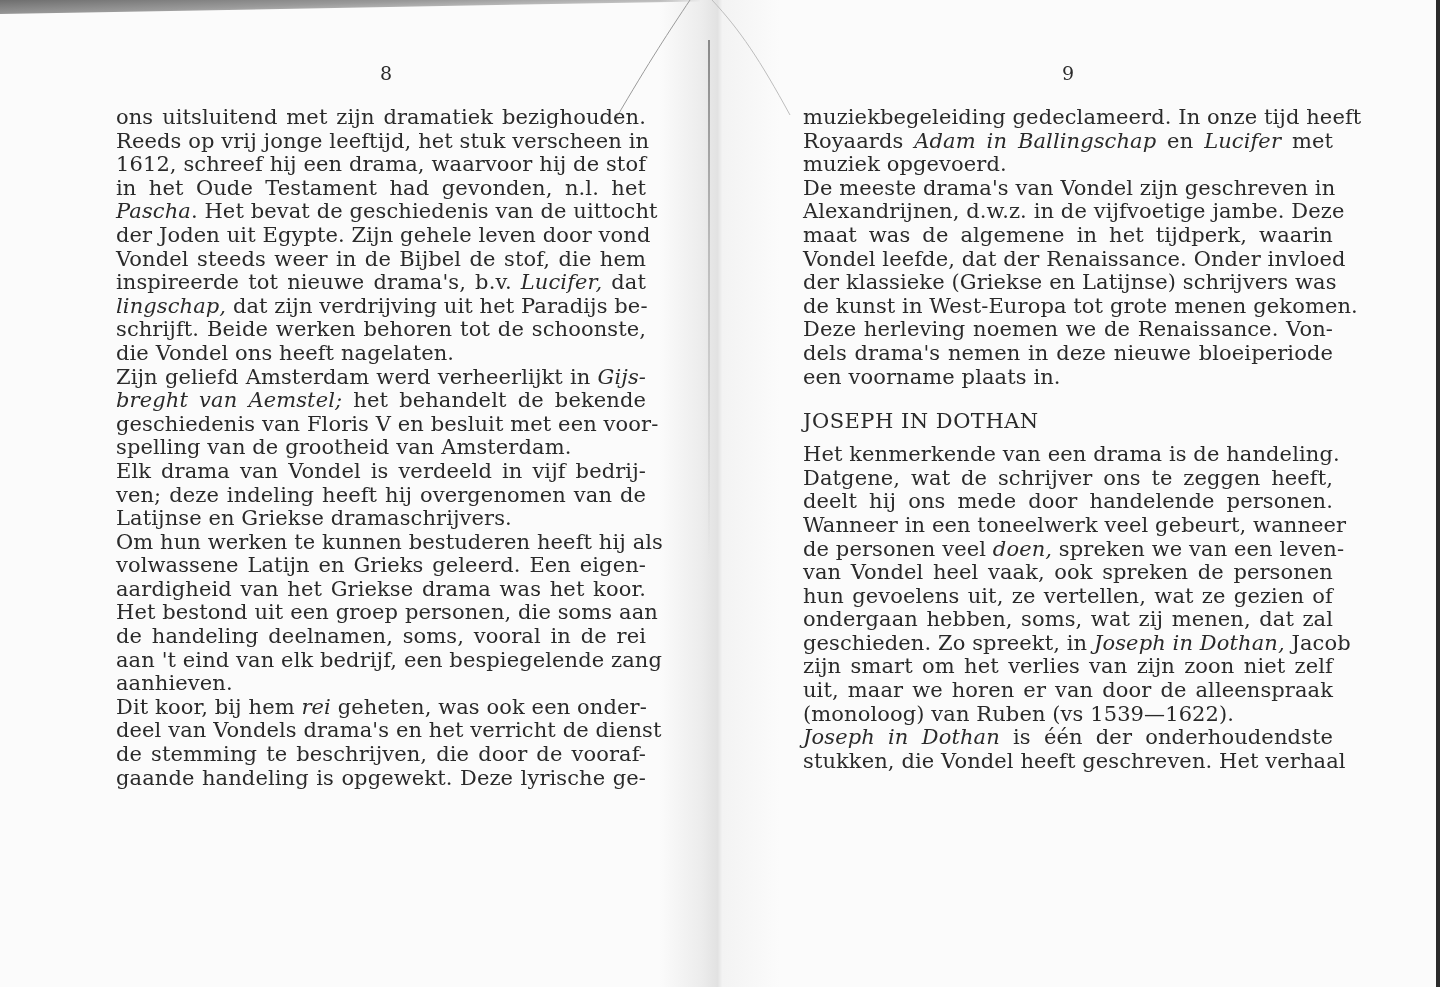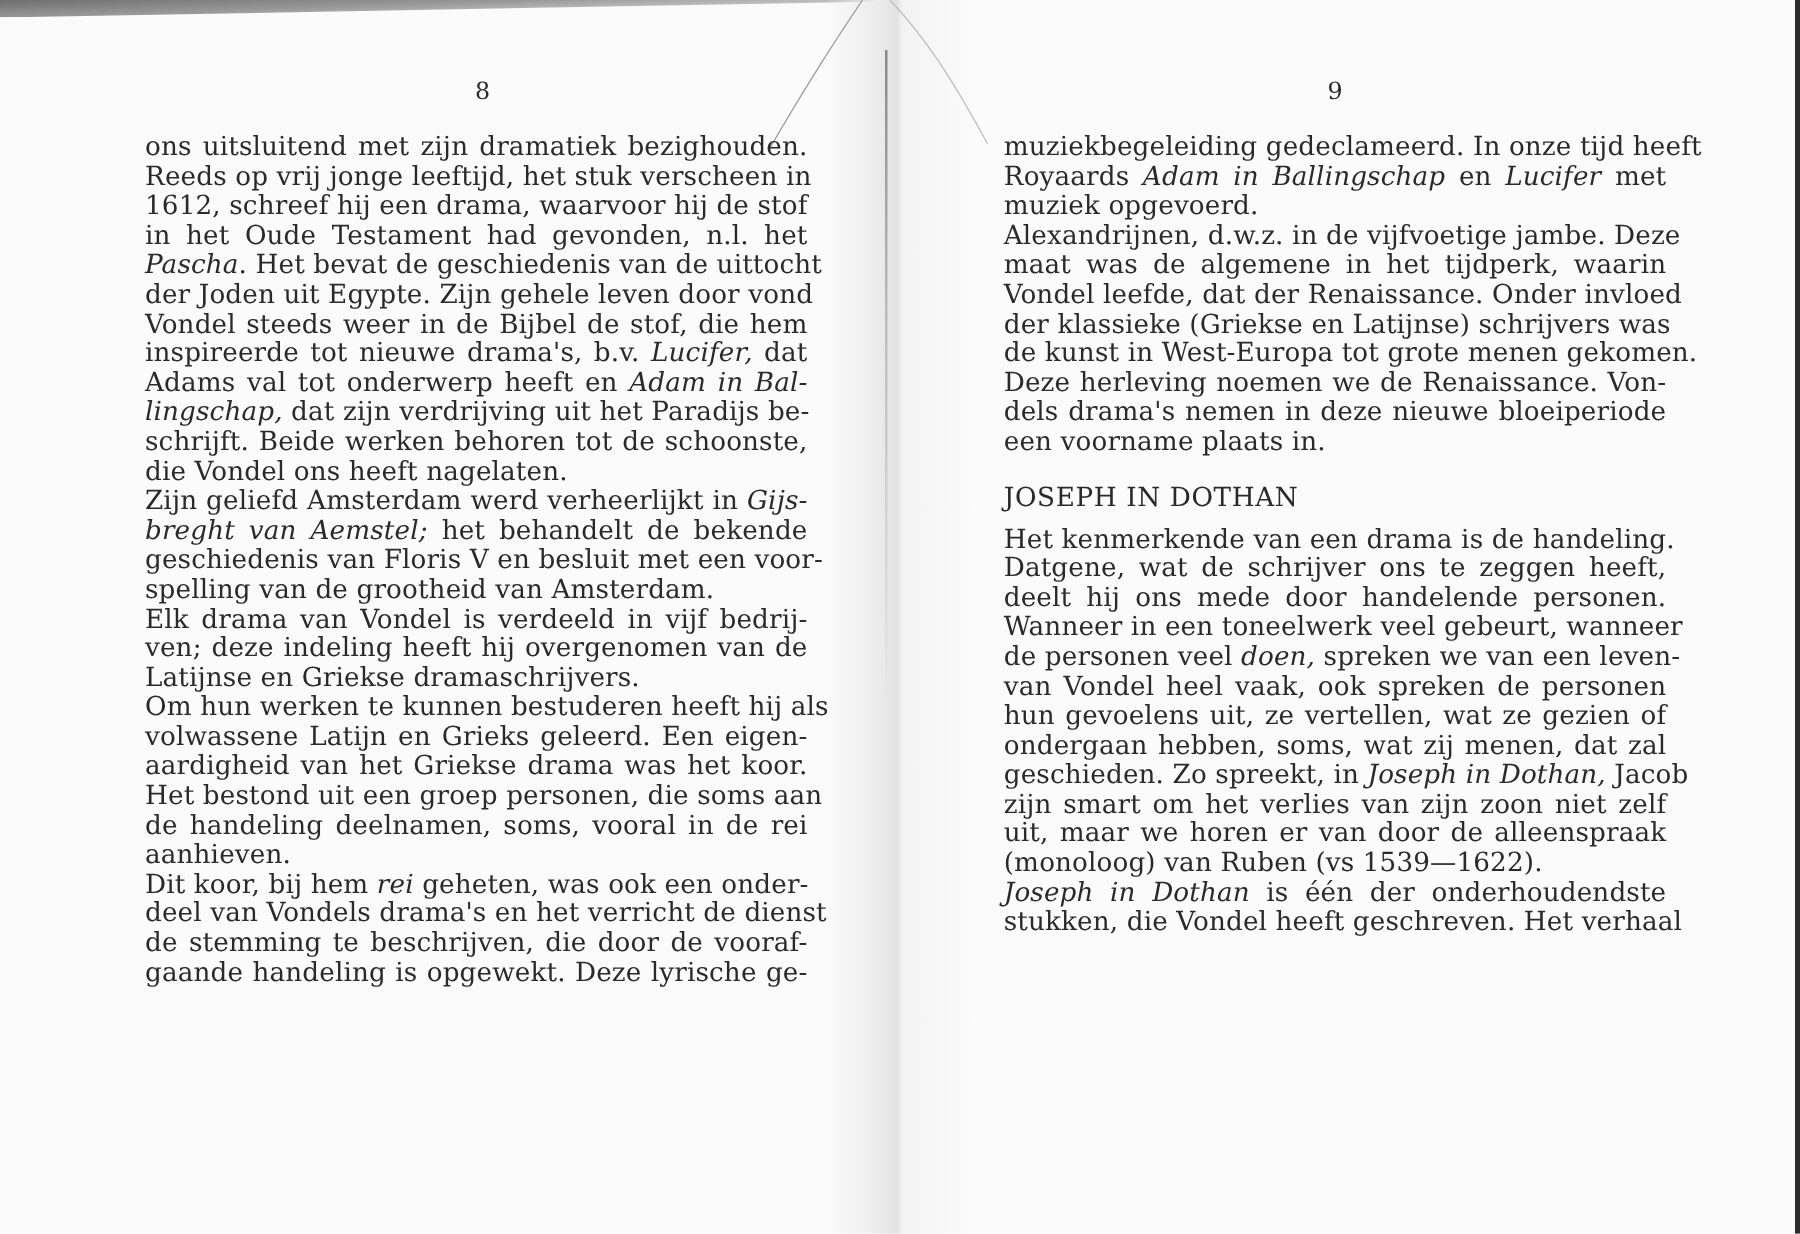--- a/index.html
+++ b/index.html
@@ -60,50 +60,51 @@
   <div class="page-number">8</div>
   <div class="body-text">
       <div class="line"><span>ons uitsluitend met zijn dramatiek bezighouden.</span></div>
       <div class="line"><span>Reeds op vrij jonge leeftijd, het stuk verscheen in</span></div>
       <div class="line"><span>1612, schreef hij een drama, waarvoor hij de stof</span></div>
       <div class="line"><span>in het Oude Testament had gevonden, n.l. het</span></div>
       <div class="line"><i>Pascha</i><span>. Het bevat de geschiedenis van de uittocht</span></div>
       <div class="line"><span>der Joden uit Egypte. Zijn gehele leven door vond</span></div>
       <div class="line"><span>Vondel steeds weer in de Bijbel de stof, die hem</span></div>
       <div class="line"><span>inspireerde tot nieuwe drama's, b.v. </span><i>Lucifer,</i><span> dat</span></div>
-      <div class="line"><span>Adams val tot onderwerp heeft en </span><i>Adam in Bal-</i></div>
       <div class="line"><i>lingschap,</i><span> dat zijn verdrijving uit het Paradijs be-</span></div>
       <div class="line"><span>schrijft. Beide werken behoren tot de schoonste,</span></div>
       <div class="line last"><span>die Vondel ons heeft nagelaten.</span></div>
       <div class="line"><span>Zijn geliefd Amsterdam werd verheerlijkt in </span><i>Gijs-</i></div>
       <div class="line"><i>breght van Aemstel;</i><span> het behandelt de bekende</span></div>
       <div class="line"><span>geschiedenis van Floris V en besluit met een voor-</span></div>
       <div class="line last"><span>spelling van de grootheid van Amsterdam.</span></div>
       <div class="line"><span>Elk drama van Vondel is verdeeld in vijf bedrij-</span></div>
       <div class="line"><span>ven; deze indeling heeft hij overgenomen van de</span></div>
       <div class="line last"><span>Latijnse en Griekse dramaschrijvers.</span></div>
       <div class="line"><span>Om hun werken te kunnen bestuderen heeft hij als</span></div>
       <div class="line"><span>volwassene Latijn en Grieks geleerd. Een eigen-</span></div>
       <div class="line"><span>aardigheid van het Griekse drama was het koor.</span></div>
       <div class="line"><span>Het bestond uit een groep personen, die soms aan</span></div>
       <div class="line"><span>de handeling deelnamen, soms, vooral in de rei</span></div>
+      <div class="line"><span>aan 't eind van elk bedrijf, een bespiegelende zang</span></div>
       <div class="line last"><span>aanhieven.</span></div>
       <div class="line"><span>Dit koor, bij hem </span><i>rei</i><span> geheten, was ook een onder-</span></div>
       <div class="line"><span>deel van Vondels drama's en het verricht de dienst</span></div>
       <div class="line"><span>de stemming te beschrijven, die door de vooraf-</span></div>
       <div class="line"><span>gaande handeling is opgewekt. Deze lyrische ge-</span></div>
     </div>
 </div>
 
 <div class="page right">
   <div class="page-number">9</div>
   <div class="body-text">
       <div class="line"><span>muziekbegeleiding gedeclameerd. In onze tijd heeft</span></div>
       <div class="line"><span>Royaards </span><i>Adam in Ballingschap</i><span> en </span><i>Lucifer</i><span> met</span></div>
       <div class="line last"><span>muziek opgevoerd.</span></div>
+      <div class="line"><span>De meeste drama's van Vondel zijn geschreven in</span></div>
       <div class="line"><span>Alexandrijnen, d.w.z. in de vijfvoetige jambe. Deze</span></div>
       <div class="line"><span>maat was de algemene in het tijdperk, waarin</span></div>
       <div class="line"><span>Vondel leefde, dat der Renaissance. Onder invloed</span></div>
       <div class="line"><span>der klassieke (Griekse en Latijnse) schrijvers was</span></div>
       <div class="line"><span>de kunst in West-Europa tot grote menen gekomen.</span></div>
       <div class="line"><span>Deze herleving noemen we de Renaissance. Von-</span></div>
       <div class="line"><span>dels drama's nemen in deze nieuwe bloeiperiode</span></div>
       <div class="line last"><span>een voorname plaats in.</span></div>
     </div>
   <div class="heading">JOSEPH IN DOTHAN</div>

